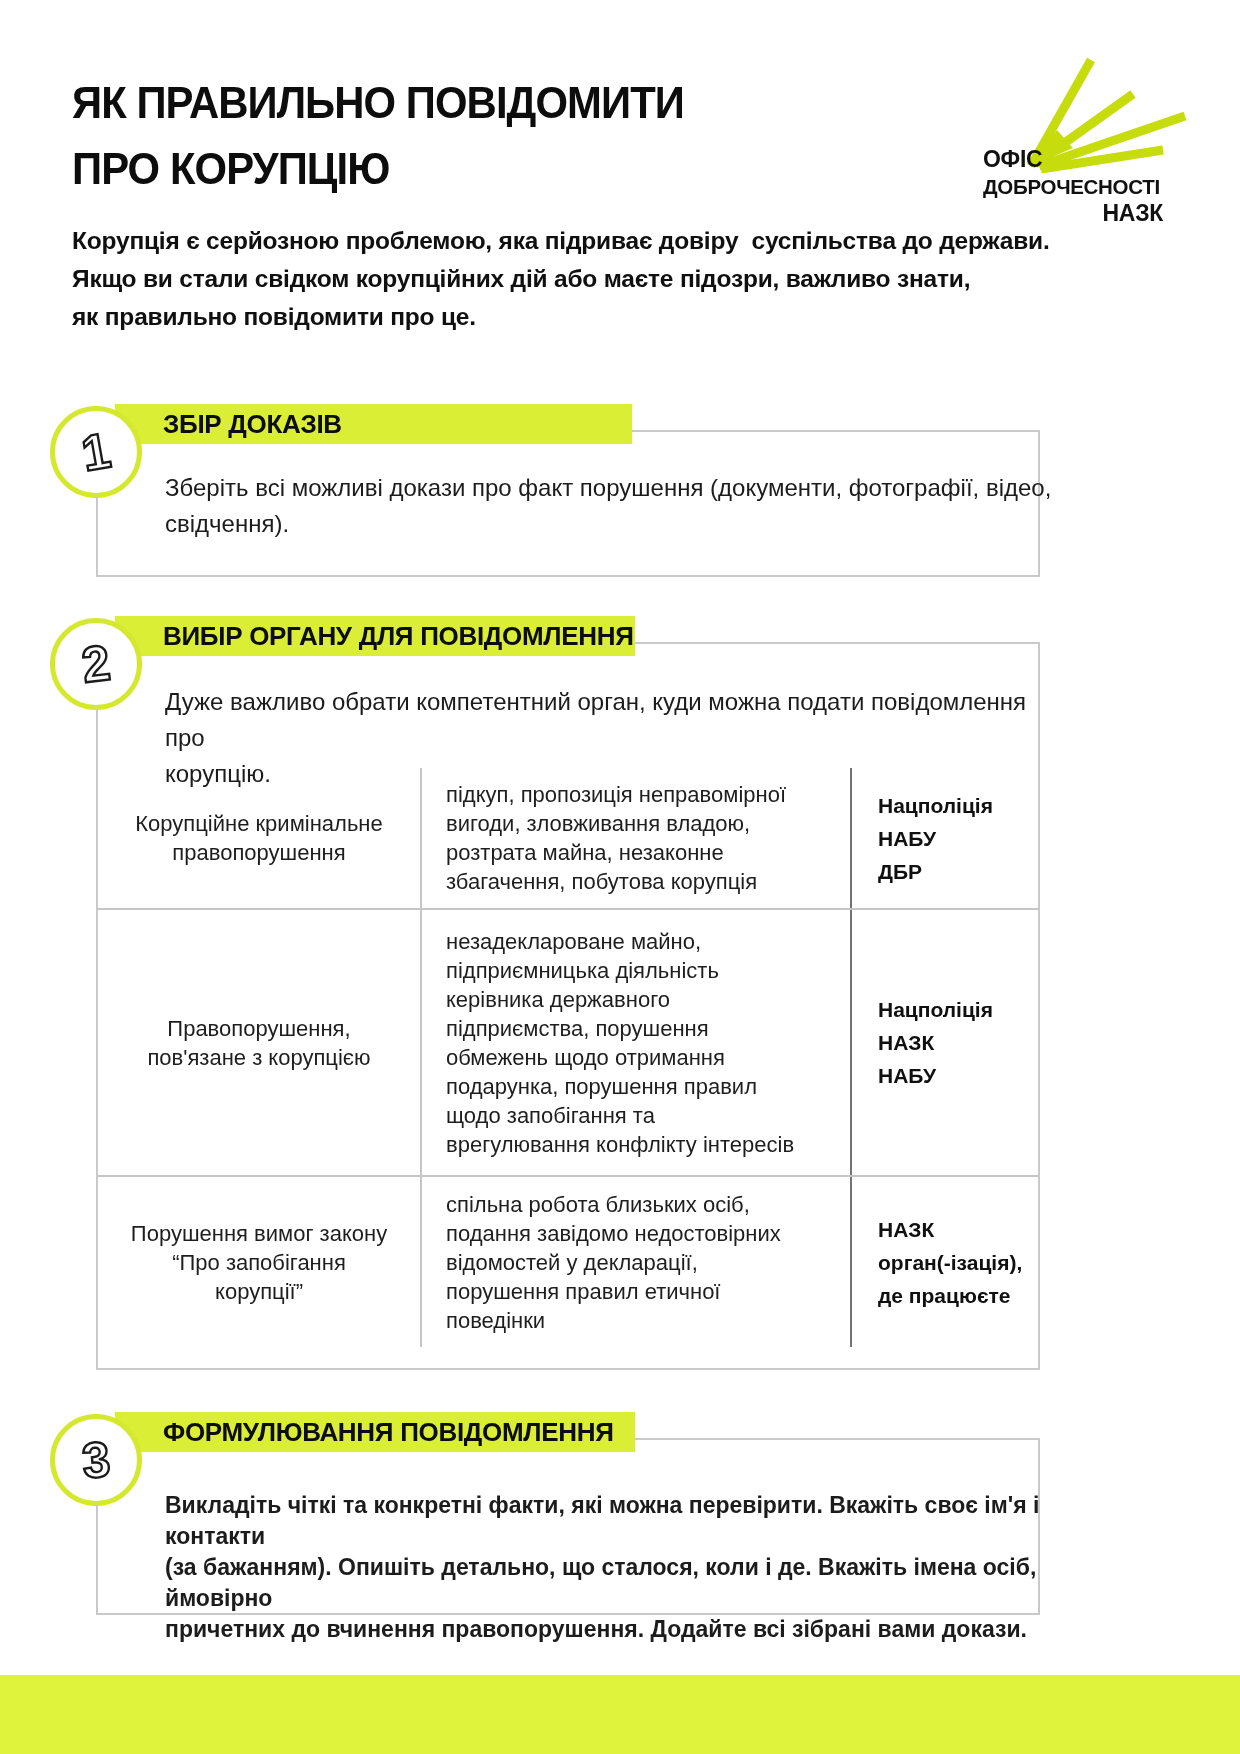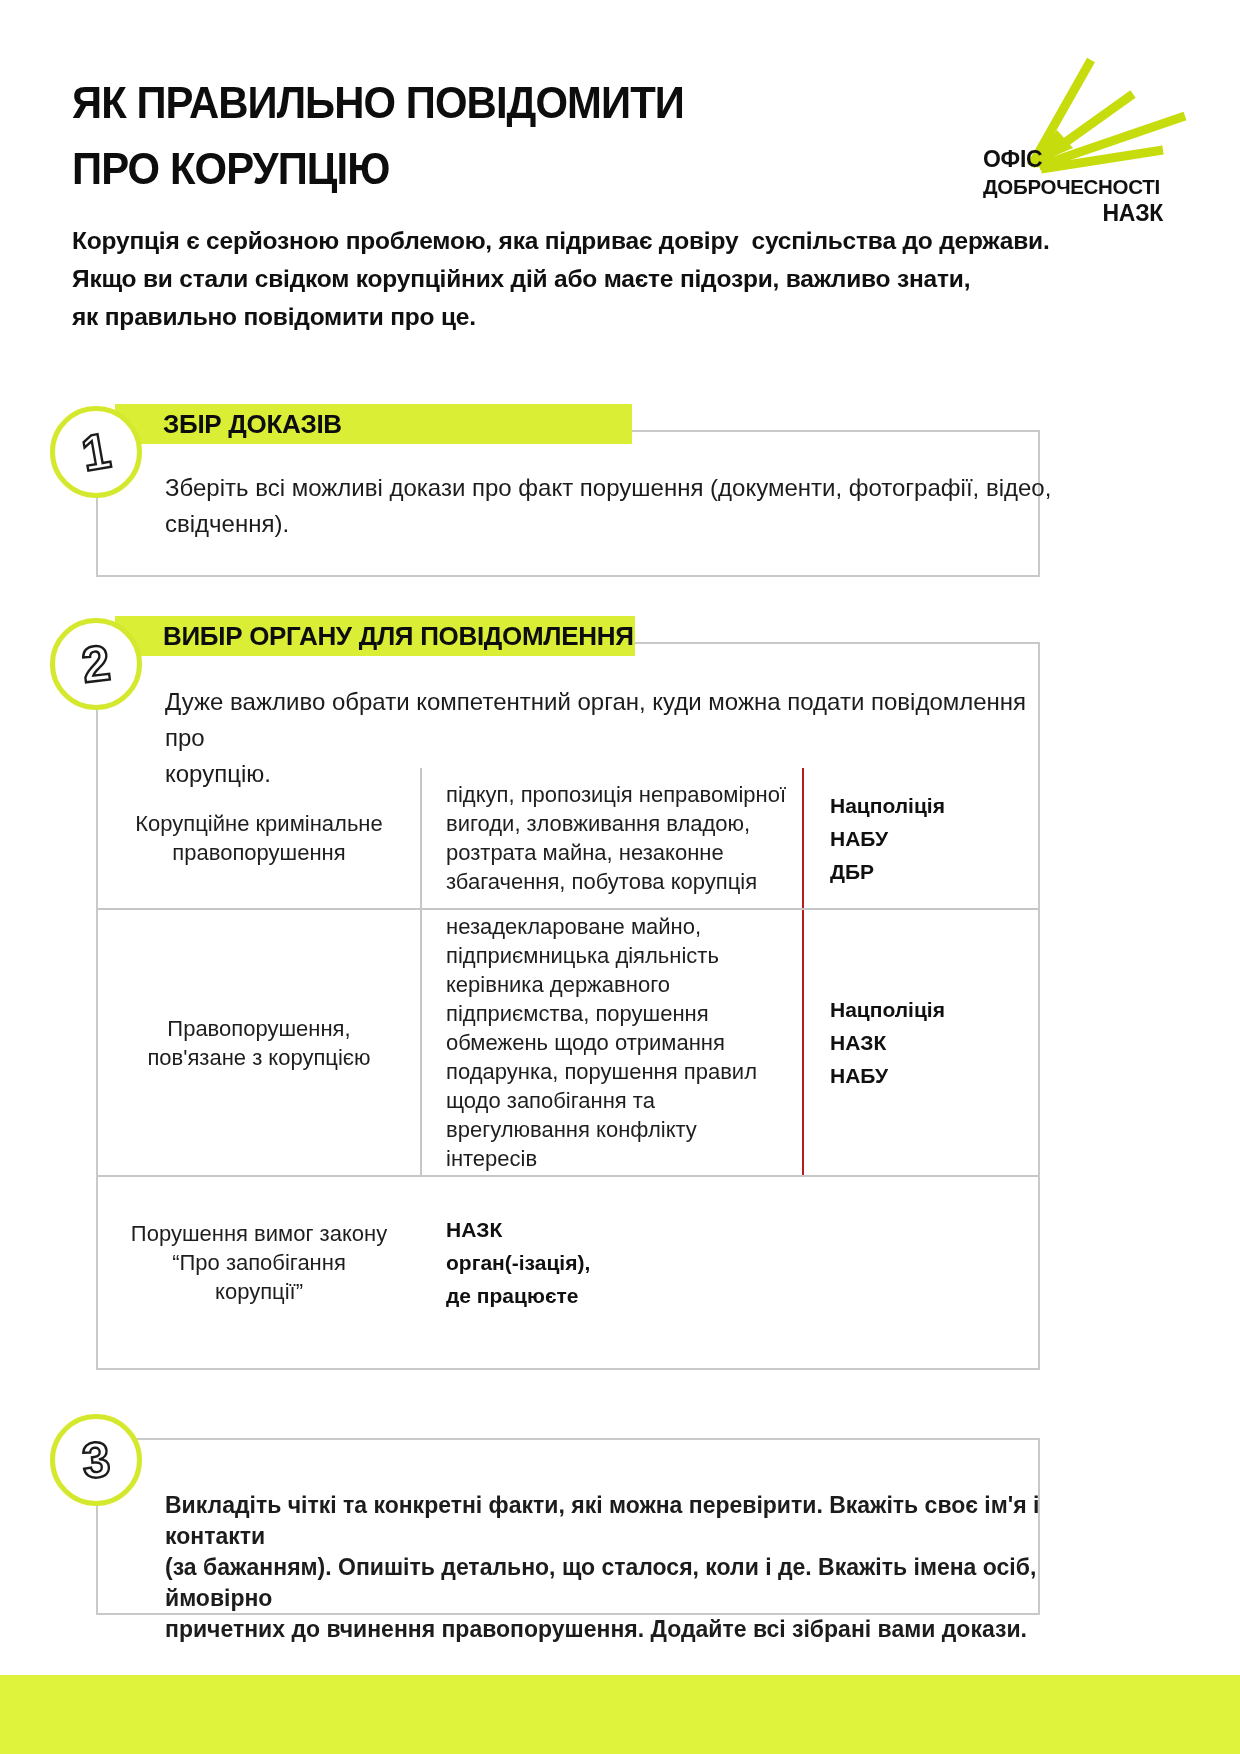--- a/index.html
+++ b/index.html
@@ -61,21 +61,21 @@
   .vrow + .vrow { border-top:2px solid #c6c6c6; }
   .vrow-1 { height:140px; }
   .vrow-2 { height:267px; }
   .vrow-3 { height:172px; }
   .vcell { display:flex; align-items:center; }
   .vcell-violation {
     width:322px; justify-content:center; text-align:center;
     font-size:22px; line-height:29px; padding:0 17px; white-space:pre-line; color:#1e1e1e;
   }
   .vcell-examples {
-    width:384px; border-left:2px solid #c6c6c6; border-right:2px solid #b91c1c;
+    width:432px; border-left:2px solid #c6c6c6; border-right:2px solid #737373;
     font-size:22px; line-height:29px; padding:10px 14px 10px 24px; white-space:pre-line; color:#1e1e1e;
   }
   .vcell-authorities {
     flex:1; font-size:21px; font-weight:700; line-height:33px;
     padding:10px 6px 10px 26px; white-space:pre-line; color:#101010;
   }
   
   .s3-box { left:96px; top:1438px; width:944px; height:177px; }
   .s3-bar { left:115px; top:1412px; width:520px; }
   .s3-circle { left:50px; top:1414px; }
@@ -158,27 +158,35 @@
 щодо запобігання та
 врегулювання конфлікту інтересів</div>
       <div class="vcell vcell-authorities">Нацполіція
 НАЗК
 НАБУ</div>
     </div>
     <div class="vrow vrow-3">
       <div class="vcell vcell-violation">Порушення вимог закону
 “Про запобігання
 корупції”</div>
+      <div class="vcell vcell-examples">спільна робота близьких осіб,
+подання завідомо недостовірних
+відомостей у декларації,
+порушення правил етичної
+поведінки</div>
       <div class="vcell vcell-authorities">НАЗК
 орган(-ізація),
 де працюєте</div>
     </div>
   </div>
 
   <div class="box s3-box"></div>
+  <div class="bar s3-bar">
+    <span>ФОРМУЛЮВАННЯ ПОВІДОМЛЕННЯ</span>
+  </div>
   <div class="circle s3-circle">
     <svg viewBox="0 0 80 80">
       <text x="40" y="57" text-anchor="middle" font-size="50" font-weight="bold" font-family="Liberation Sans, sans-serif" fill="#ffffff" stroke="#1b1b1b" stroke-width="2.4" transform="rotate(-5 40 40)">3</text>
     </svg>
   </div>
   <div class="body-text s3-body">Викладіть чіткі та конкретні факти, які можна перевірити. Вкажіть своє ім'я і контакти
 (за бажанням). Опишіть детально, що сталося, коли і де. Вкажіть імена осіб, ймовірно
 причетних до вчинення правопорушення. Додайте всі зібрані вами докази.</div>
 
   <div class="footer-bar"></div>

